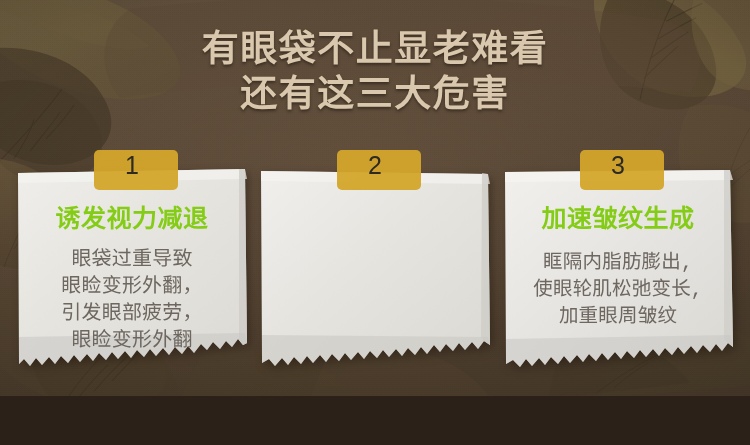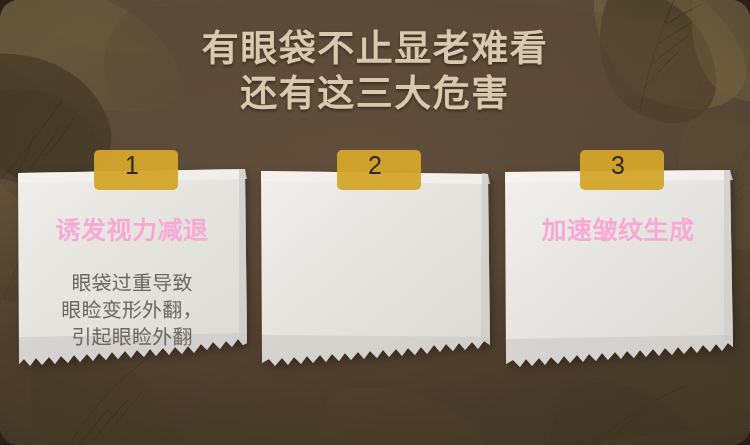--- a/index.html
+++ b/index.html
@@ -3,25 +3,24 @@
 <meta charset="utf-8">
 <style>
   html, body {
     margin: 0;
     padding: 0;
     background: #2b2118;
   }
   #poster {
     position: relative;
     width: 750px;
-    height: 445px;
+    height: 396px;
     overflow: hidden;
     font-family: "Liberation Sans", "DejaVu Sans", sans-serif;
     background: #5a4836;
-    border-radius: 19px;
     -webkit-font-smoothing: antialiased;
   }
 
   
   .bg-layer {
     position: absolute;
     inset: 0;
     width: 100%;
     height: 100%;
     display: block;
@@ -99,35 +98,36 @@
     left: 0;
     top: 21px;
     width: 232px;
     height: 211px;
     z-index: 2;
     text-align: center;
     box-sizing: border-box;
     padding: 0 8px;
   }
   .card-title {
-    margin: 16px;
+    margin: 4px;
     padding-top: 32px;
     font-size: 25px;
     line-height: 30px;
     font-weight: 700;
-    color: #f9a8d4;
+    color: #84cc16;
     letter-spacing: .5px;
   }
   .card-text {
     margin: 0;
     padding-top: 9px;
     font-size: 20px;
     line-height: 27px;
     color: #6d6760;
     letter-spacing: .2px;
+    font-family: Liberation Mono, monospace;
   }
   .card-3 .card-text { padding-top: 13px; font-size: 19.5px; }
   .card-2 .card-text { font-size: 19.5px; }
   .card-text span { display: block; white-space: nowrap; }
 
   
   .num-tab {
     position: absolute;
     top: 0;
     left: 50%;
@@ -303,21 +303,22 @@
                    L134,182 L128,190 L121,183 L115,191 L109,184 L102,192 L96,185 L90,193 L83,186
                    L77,194 L71,187 L64,195 L58,188 L52,196 L45,189 L39,197 L33,190 L26,198 L20,191
                    L14,199 L8,192 L3,197 Z" fill="#c9c7c2" opacity="0.55"></path>
         </svg>
       </div>
       <div class="card-body">
         <h3 class="card-title">诱发视力减退</h3>
         <p class="card-text">
           <span>眼袋过重导致</span>
           <span>眼睑变形外翻，</span>
-          <span>引起眼睑外翻</span>
+          <span>引发眼部疲劳，</span>
+          <span>眼睑变形外翻</span>
         </p>
       </div>
       <div class="num-tab">
         <div class="tab-shadow"></div>
         <div class="tab-face"></div>
         <div class="tab-num">1</div>
       </div>
     </div>
 
     <div class="card card-2">
@@ -372,20 +373,25 @@
           <path d="M222,3 L228,3 L231,180 L226,176 L222,172 Z" fill="#cfcec9" opacity="0.8"></path>
           <path d="M4,172 L229,168 L231,180 L226,176 L220,184 L214,177 L208,185 L201,178 L195,186
                    L189,179 L182,187 L176,180 L170,188 L163,181 L157,189 L151,182 L144,190 L138,183
                    L132,191 L125,184 L119,192 L113,185 L106,193 L100,186 L94,194 L87,187 L81,195
                    L75,188 L68,196 L62,189 L56,197 L49,190 L43,198 L37,191 L30,199 L24,192 L18,200
                    L11,193 L4,197 Z" fill="#c9c7c2" opacity="0.55"></path>
         </svg>
       </div>
       <div class="card-body">
         <h3 class="card-title">加速皱纹生成</h3>
+        <p class="card-text">
+          <span>眶隔内脂肪膨出,</span>
+          <span>使眼轮肌松弛变长,</span>
+          <span>加重眼周皱纹</span>
+        </p>
       </div>
       <div class="num-tab">
         <div class="tab-shadow"></div>
         <div class="tab-face"></div>
         <div class="tab-num">3</div>
       </div>
     </div>
 
   </div>
 </div>

